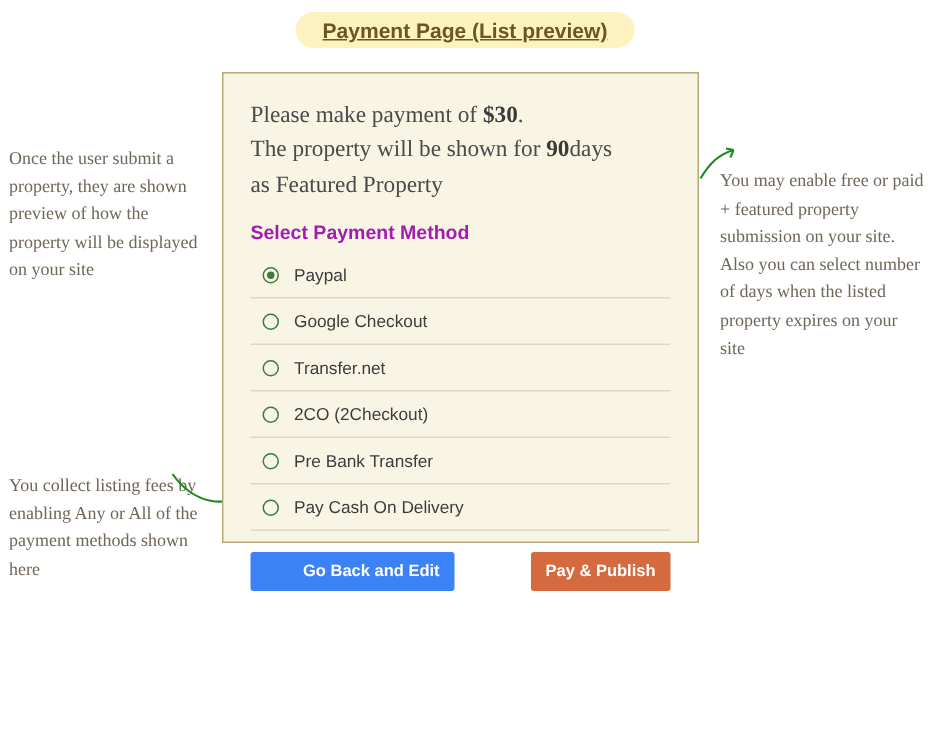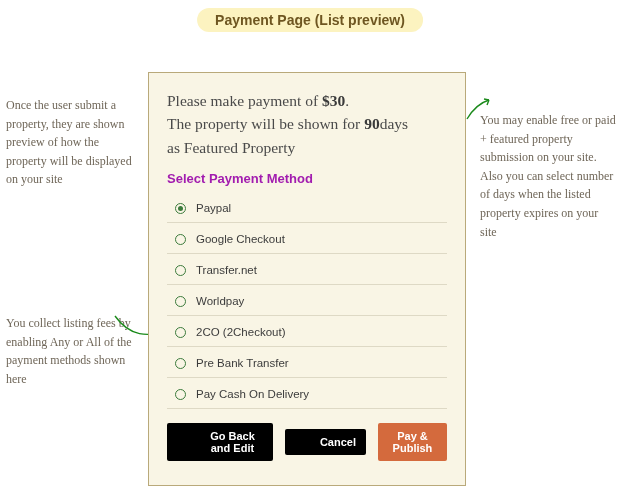--- a/index.html
+++ b/index.html
@@ -17,39 +17,39 @@
     top: 8px;
     left: 50%;
     transform: translateX(-50%);
     background: #fcf3c0;
     border-radius: 14px;
     padding: 4px 18px;
     color: #6e5621;
     font-family: Verdana, Geneva, sans-serif;
     font-size: 14px;
     font-weight: bold;
+    text-decoration: underline;
   }
   .anno {
     position: absolute;
     font-family: "Comic Sans MS", "Segoe Script", cursive;
     font-size: 12px;
     color: #6f6658;
     line-height: 1.55;
     margin-top: 41px;
   }
   .panel {
     position: absolute;
     left: 148px;
     top: 48px;
     width: 318px;
-    height: 414px;
+    height: 314px;
     background: #f9f5e5;
     border: 1px solid #b9a97a;
     padding: 16px 18px 14px 18px;
-    margin-top: 24px;
   }
   .lead {
     font-size: 15.5px;
     color: #4a4a4a;
     line-height: 1.5;
   }
   .lead b { color: #3a3a3a; }
   .sect {
     margin-top: 12px;
     font-family: Verdana, Geneva, sans-serif;
@@ -58,21 +58,21 @@
     color: #a21caf;
   }
   .opts { margin-top: 6px; }
   .opt {
     border-bottom: 1px solid #ded9c5;
     padding: 10px 4px 8px 8px;
     font-family: Verdana, Geneva, sans-serif;
     font-size: 11.5px;
     color: #3c3c3c;
     display: flex;
-    align-items: flex-end;
+    align-items: flex-start;
     gap: 10px;
   }
   .radio {
     width: 11px;
     height: 11px;
     border: 1.5px solid #3c7b3c;
     border-radius: 50%;
     display: inline-flex;
     align-items: center;
     justify-content: center;
@@ -94,21 +94,21 @@
   }
   .btn {
     border: none;
     color: #fff;
     font-size: 11px;
     font-weight: bold;
     padding: 7px 10px;
     border-radius: 2px;
     cursor: pointer;
   }
-  .btn.grey { background: #000000; padding-left: 35px; }
+  .btn.grey { background: #3b82f6; padding-left: 35px; }
   .btn.orange { background: #d46a3d; margin-left: auto; }
   
   .arrow1 {
     position: absolute;
     left: 465px; top: 97px;
     width: 26px; height: 24px;
     pointer-events: none;
   }
   .arrow2 {
     position: absolute;
@@ -157,35 +157,30 @@
     <div class="opt">
       <span class="radio"></span>
       <span>Google Checkout</span>
     </div>
     <div class="opt">
       <span class="radio"></span>
       <span>Transfer.net</span>
     </div>
     <div class="opt">
       <span class="radio"></span>
-      <span>Worldpay</span>
-    </div>
-    <div class="opt">
-      <span class="radio"></span>
       <span>2CO (2Checkout)</span>
     </div>
     <div class="opt">
       <span class="radio"></span>
       <span>Pre Bank Transfer</span>
     </div>
     <div class="opt">
       <span class="radio"></span>
       <span>Pay Cash On Delivery</span>
     </div>
   </div>
 
   <div class="btnrow">
     <button class="btn grey">Go Back and Edit</button>
-    <button class="btn grey">Cancel</button>
     <button class="btn orange">Pay &amp; Publish</button>
   </div>
 
 </div>
 
 </body></html>

